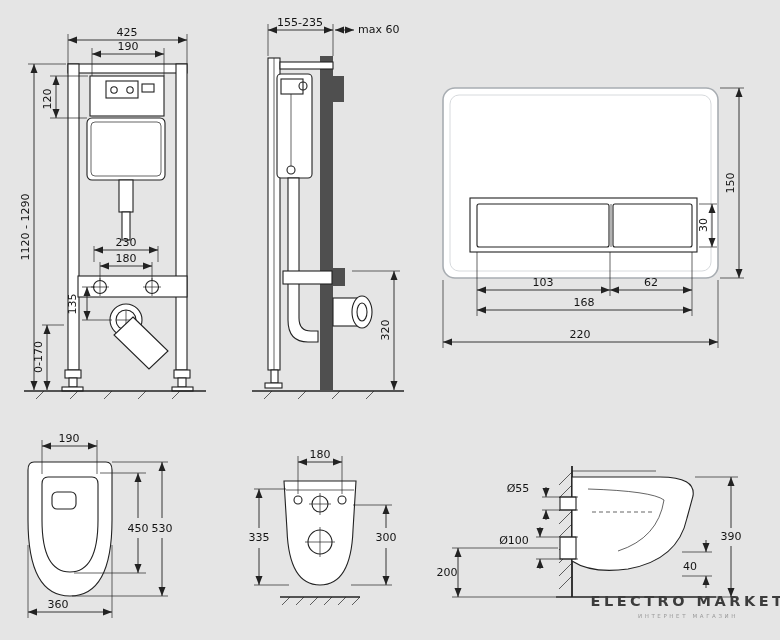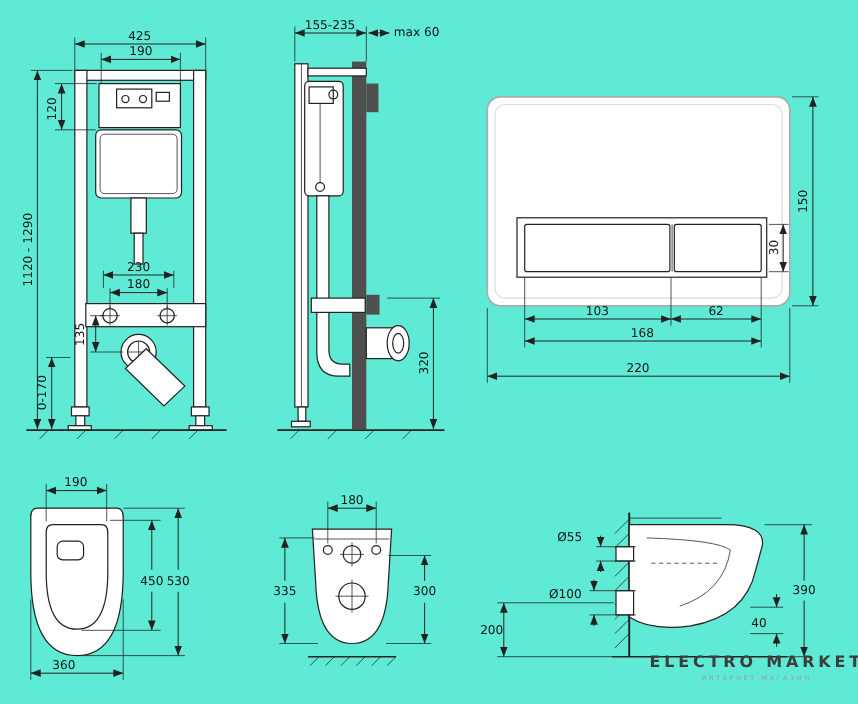--- a/index.html
+++ b/index.html
@@ -1,16 +1,16 @@
 <!DOCTYPE html>
 <html><head>
 <meta charset="utf-8">
 <style>
   html,body{margin:0;padding:0;background:#fff}
-  .stage{position:relative;width:780px;height:640px;background:#5eead4;font-family:"DejavU Sans","DejaVu Sans",sans-serif;overflow:hidden}
+  .stage{position:relative;width:780px;height:640px;background:#e5e5e5;font-family:"DejavU Sans","DejaVu Sans",sans-serif;overflow:hidden}
   svg{display:block}
   .o{fill:#fff;stroke:#222;stroke-width:1.1}
   .on{fill:none;stroke:#222;stroke-width:1.1}
   .thin{fill:none;stroke:#222;stroke-width:0.7}
   .dim{stroke:#222;stroke-width:0.9;fill:none}
   .ext{stroke:#222;stroke-width:0.7;fill:none}
   .floor{stroke:#222;stroke-width:1.5;fill:none}
   .dark{fill:#4f4f4f;stroke:none}
   .plate{fill:#fff;stroke:#a8adb2;stroke-width:1.6}
   .plate-inner{fill:none;stroke:#d7dadd;stroke-width:1}

